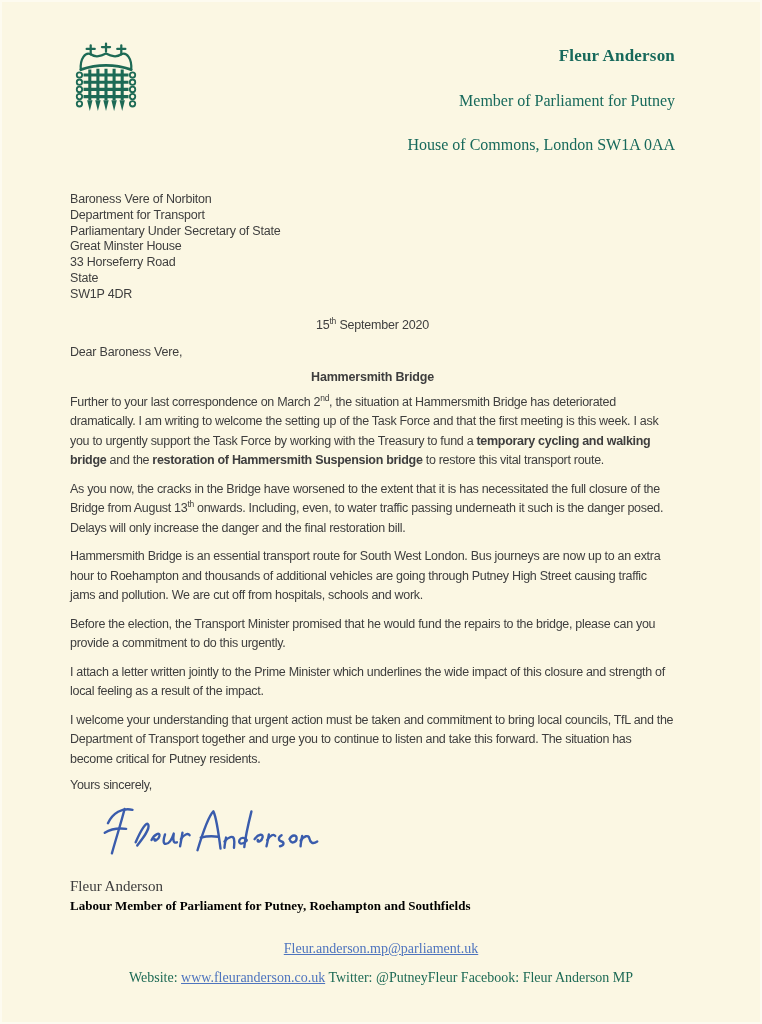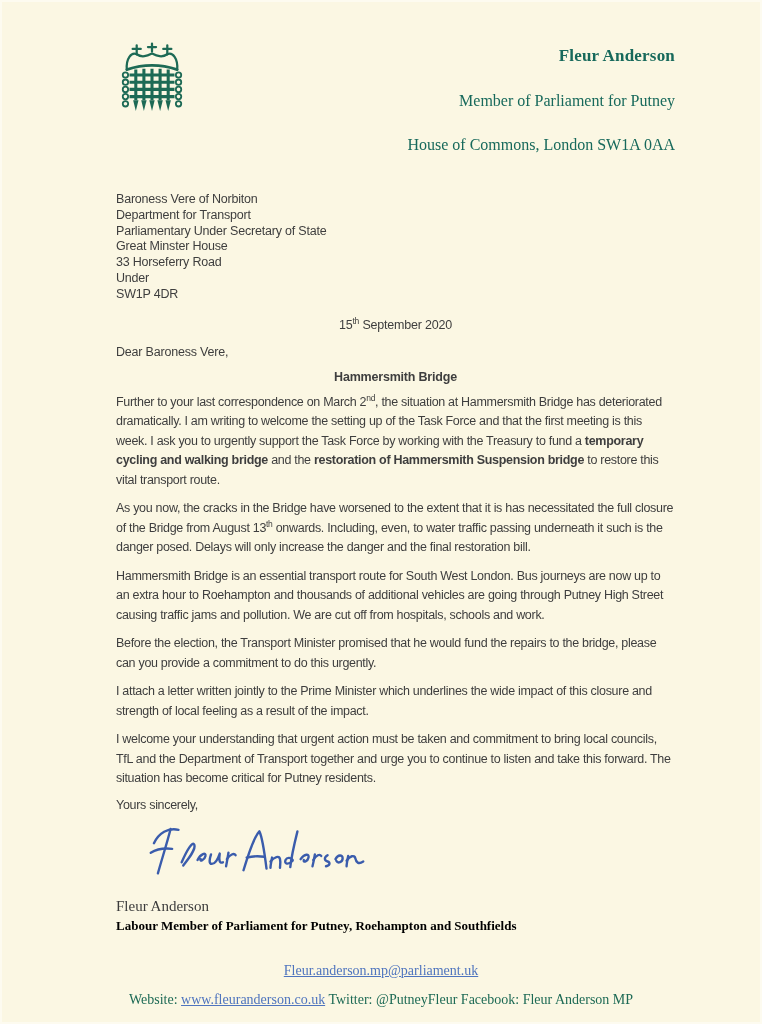--- a/index.html
+++ b/index.html
@@ -9,21 +9,21 @@
     box-shadow: inset 0 0 0 2px #fdfbf0;
     font-family:"Liberation Sans","DejaVu Sans",sans-serif;
     color:#3e3e3e;
     overflow:hidden;
     position:relative;
   }
   .page{
     position:relative;
     width:100%;height:100%;
     box-sizing:border-box;
-    padding:42px 87px 0 116px;
+    padding:42px 87px 0 70px;
     border-radius:30px;
   }
   
   .letterhead{display:flex;align-items:flex-start;}
   .logo-wrap{width:80px;}
   .head-right{flex:1;text-align:right;font-family:"Liberation Serif","DejaVu Serif",serif;color:#17695b;}
   .mp-name{font-size:17px;font-weight:bold;margin-top:4px;letter-spacing:.2px;}
   .mp-sub{font-size:16px;margin-top:26px;}
   
   .recipient{margin-top:38px;font-size:12.5px;line-height:15.8px;letter-spacing:-.2px;}
@@ -36,21 +36,21 @@
   .body-copy p{margin:0 0 9px 0;}
   .b{font-weight:bold;}
   sup{font-size:8.5px;line-height:0;}
   .closing{font-size:12.5px;letter-spacing:-.3px;margin-top:2px;}
   
   .sig-svg{display:block;margin:8px 0 0 30px;}
   .sender-name{margin-top:14px;font-family:"Liberation Serif","DejaVu Serif",serif;font-size:15px;color:#3c3c3c;}
   .sender-role{margin-top:3px;font-family:"Liberation Serif","DejaVu Serif",serif;font-size:13px;font-weight:bold;color:#000000;}
   
   .footer{
-    position:absolute;left:0;bottom:16px;width:100%;
+    position:absolute;left:0;bottom:38px;width:100%;
     text-align:center;
     font-family:"Liberation Serif","DejaVu Serif",serif;
     font-size:14px;color:#1d6a55;
   }
   .footer .line2{margin-top:13px;}
   .link{color:#4e74be;text-decoration:underline;cursor:pointer;}
 </style>
 </head>
 <body>
 
@@ -103,21 +103,21 @@
       <div class="mp-sub">House of Commons, London SW1A 0AA</div>
     </div>
   </div>
 
   <div class="recipient">
     <div>Baroness Vere of Norbiton</div>
     <div>Department for Transport</div>
     <div>Parliamentary Under Secretary of State</div>
     <div>Great Minster House</div>
     <div>33 Horseferry Road</div>
-    <div>Under</div>
+    <div>State</div>
     <div>SW1P 4DR</div>
   </div>
 
   <div class="date-line"><span>15</span><sup>th</sup><span> September 2020</span></div>
 
   <div class="salutation">Dear Baroness Vere,</div>
   <div class="subject">Hammersmith Bridge</div>
 
   <div class="body-copy">
       <p><span>Further to your last correspondence on March 2</span><sup>nd</sup><span>, the situation at Hammersmith Bridge has deteriorated dramatically. I am writing to welcome the setting up of the Task Force and that the first meeting is this week. I ask you to urgently support the Task Force by working with the Treasury to fund a </span><span class="b">temporary cycling and walking bridge</span><span> and the </span><span class="b">restoration of Hammersmith Suspension bridge</span><span> to restore this vital transport route.</span></p>

